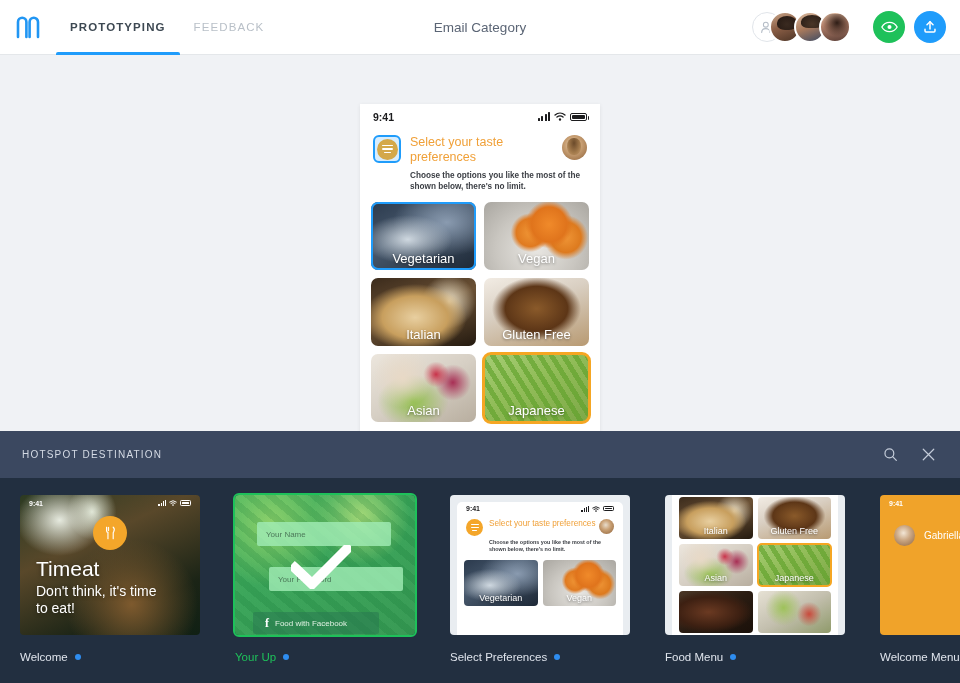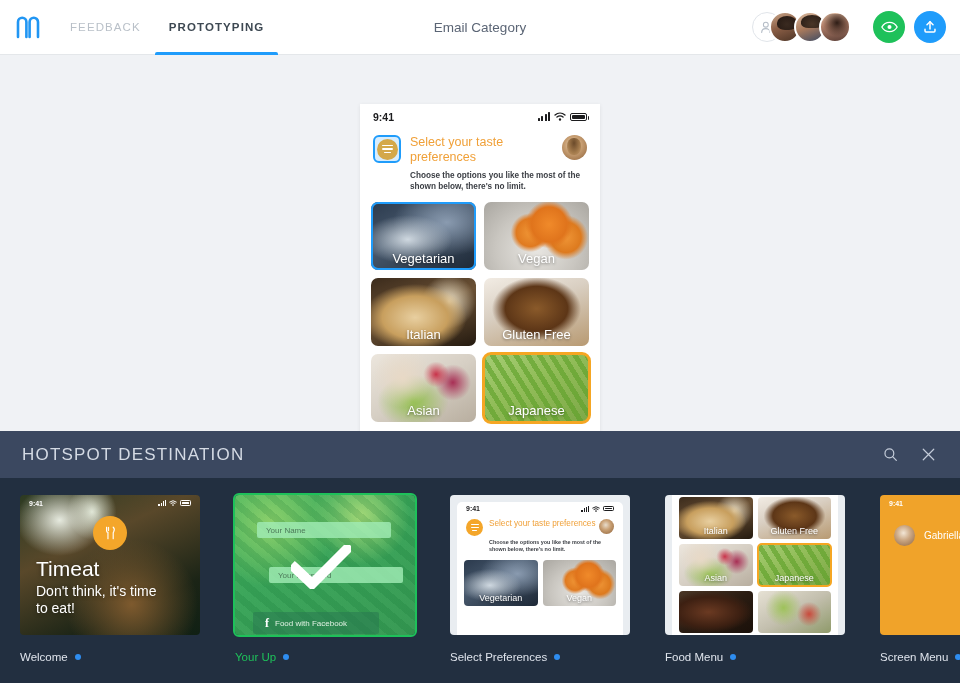--- a/index.html
+++ b/index.html
@@ -183,21 +183,21 @@
   
   .panel {
     position: absolute; left: 0; top: 431px; width: 960px; height: 252px;
     background: #222f40;
   }
   .panel-head {
     height: 47px; background: #3b4860;
     display: flex; align-items: center; padding: 0 22px;
   }
   .panel-title {
-    font-size: 17px; letter-spacing: 1.2px; color: #d4dae4;
+    font-size: 10px; letter-spacing: 1.2px; color: #d4dae4;
   }
   .panel-actions { margin-left: auto; display: flex; align-items: center; gap: 18px; }
   .pa-btn { width: 20px; height: 20px; display: flex; align-items: center; justify-content: center; cursor: pointer; color: #c3cbd8; }
 
   .thumbs {
     display: flex; gap: 0; padding: 17px 0 0 0; overflow: hidden; height: 205px;
   }
   .thumb { width: 195px; flex: none; margin-left: 20px; }
   .thumb-frame {
     width: 180px; height: 140px;
@@ -248,21 +248,21 @@
 
   
   .t-signup {
     background:
       repeating-linear-gradient(40deg, rgba(60,160,80,.35) 0 7px, rgba(100,200,110,.25) 7px 14px),
       radial-gradient(circle at 20% 20%, #9ad36a 0%, rgba(154,211,106,0) 35%),
       radial-gradient(circle at 70% 15%, #b7dd7a 0%, rgba(183,221,122,0) 28%),
       linear-gradient(150deg,#3cae5a 0%,#2f9a55 45%,#2b8b4d 100%);
   }
   .su-field {
-    position: absolute; left: 22px; width: 134px; height: 16px;
+    position: absolute; left: 22px; width: 134px; height: 24px;
     background: rgba(160,235,180,.82); border-radius: 2px;
     display: flex; align-items: center; padding-left: 9px;
     font-size: 8px; color: #4d7a5a;
   }
   .su-1 { top: 27px; } .su-2 { top: 55px; } .su-3 { top: 72px; margin-left: 12px; }
   .su-fb {
     position: absolute; left: 18px; top: 117px; width: 126px; height: 22px;
     background: rgba(40,120,80,.55); border-radius: 2px;
     display: flex; align-items: center; gap: 6px; padding-left: 12px;
     font-size: 8px; color: #dff0e2;
@@ -321,25 +321,25 @@
 
   <div class="logo-wrap">
     <svg class="logo-svg" width="26" height="24" viewBox="0 0 26 24">
       <path d="M3 22 L3 7 A4.2 4.2 0 0 1 11.4 7 L11.4 22" fill="none" stroke="#2196f3" stroke-width="2.6" stroke-linecap="round"></path>
       <path d="M14.6 22 L14.6 7 A4.2 4.2 0 0 1 23 7 L23 22" fill="none" stroke="#2196f3" stroke-width="2.6" stroke-linecap="round"></path>
       <path d="M3 22 L13 11 L23 22" fill="none" stroke="#2196f3" stroke-width="2.6" stroke-linecap="round" stroke-linejoin="round" opacity="0"></path>
     </svg>
   </div>
 
   <div class="nav-tabs">
+    <div class="nav-tab active">
+      <span>PROTOTYPING</span>
+    </div>
     <div class="nav-tab">
       <span>FEEDBACK</span>
-    </div>
-    <div class="nav-tab active">
-      <span>PROTOTYPING</span>
     </div>
   </div>
 
   <div class="doc-title">Email Category</div>
 
   <div class="topbar-right">
     <div class="add-user">
       <svg width="15" height="15" viewBox="0 0 16 16">
         <circle cx="6.2" cy="5" r="2.6" fill="none" stroke="#b4bcc6" stroke-width="1.1"></circle>
         <path d="M1.8 13.2c0-2.5 2-4 4.4-4s4.4 1.5 4.4 4" fill="none" stroke="#b4bcc6" stroke-width="1.1" stroke-linecap="round"></path>
@@ -585,19 +585,19 @@
           <span>9:41</span>
 
         </div>
         <div class="ts-user">
           <span class="ts-av"></span>
           <span class="ts-name">Gabriella</span>
         </div>
 
       </div>
       <div class="thumb-label">
-        <span>Screen Menu</span>
+        <span>Welcome Menu</span>
         <span class="dot"></span>
       </div>
     </div>
 
   </div>
 </div>
 
 </body></html>

